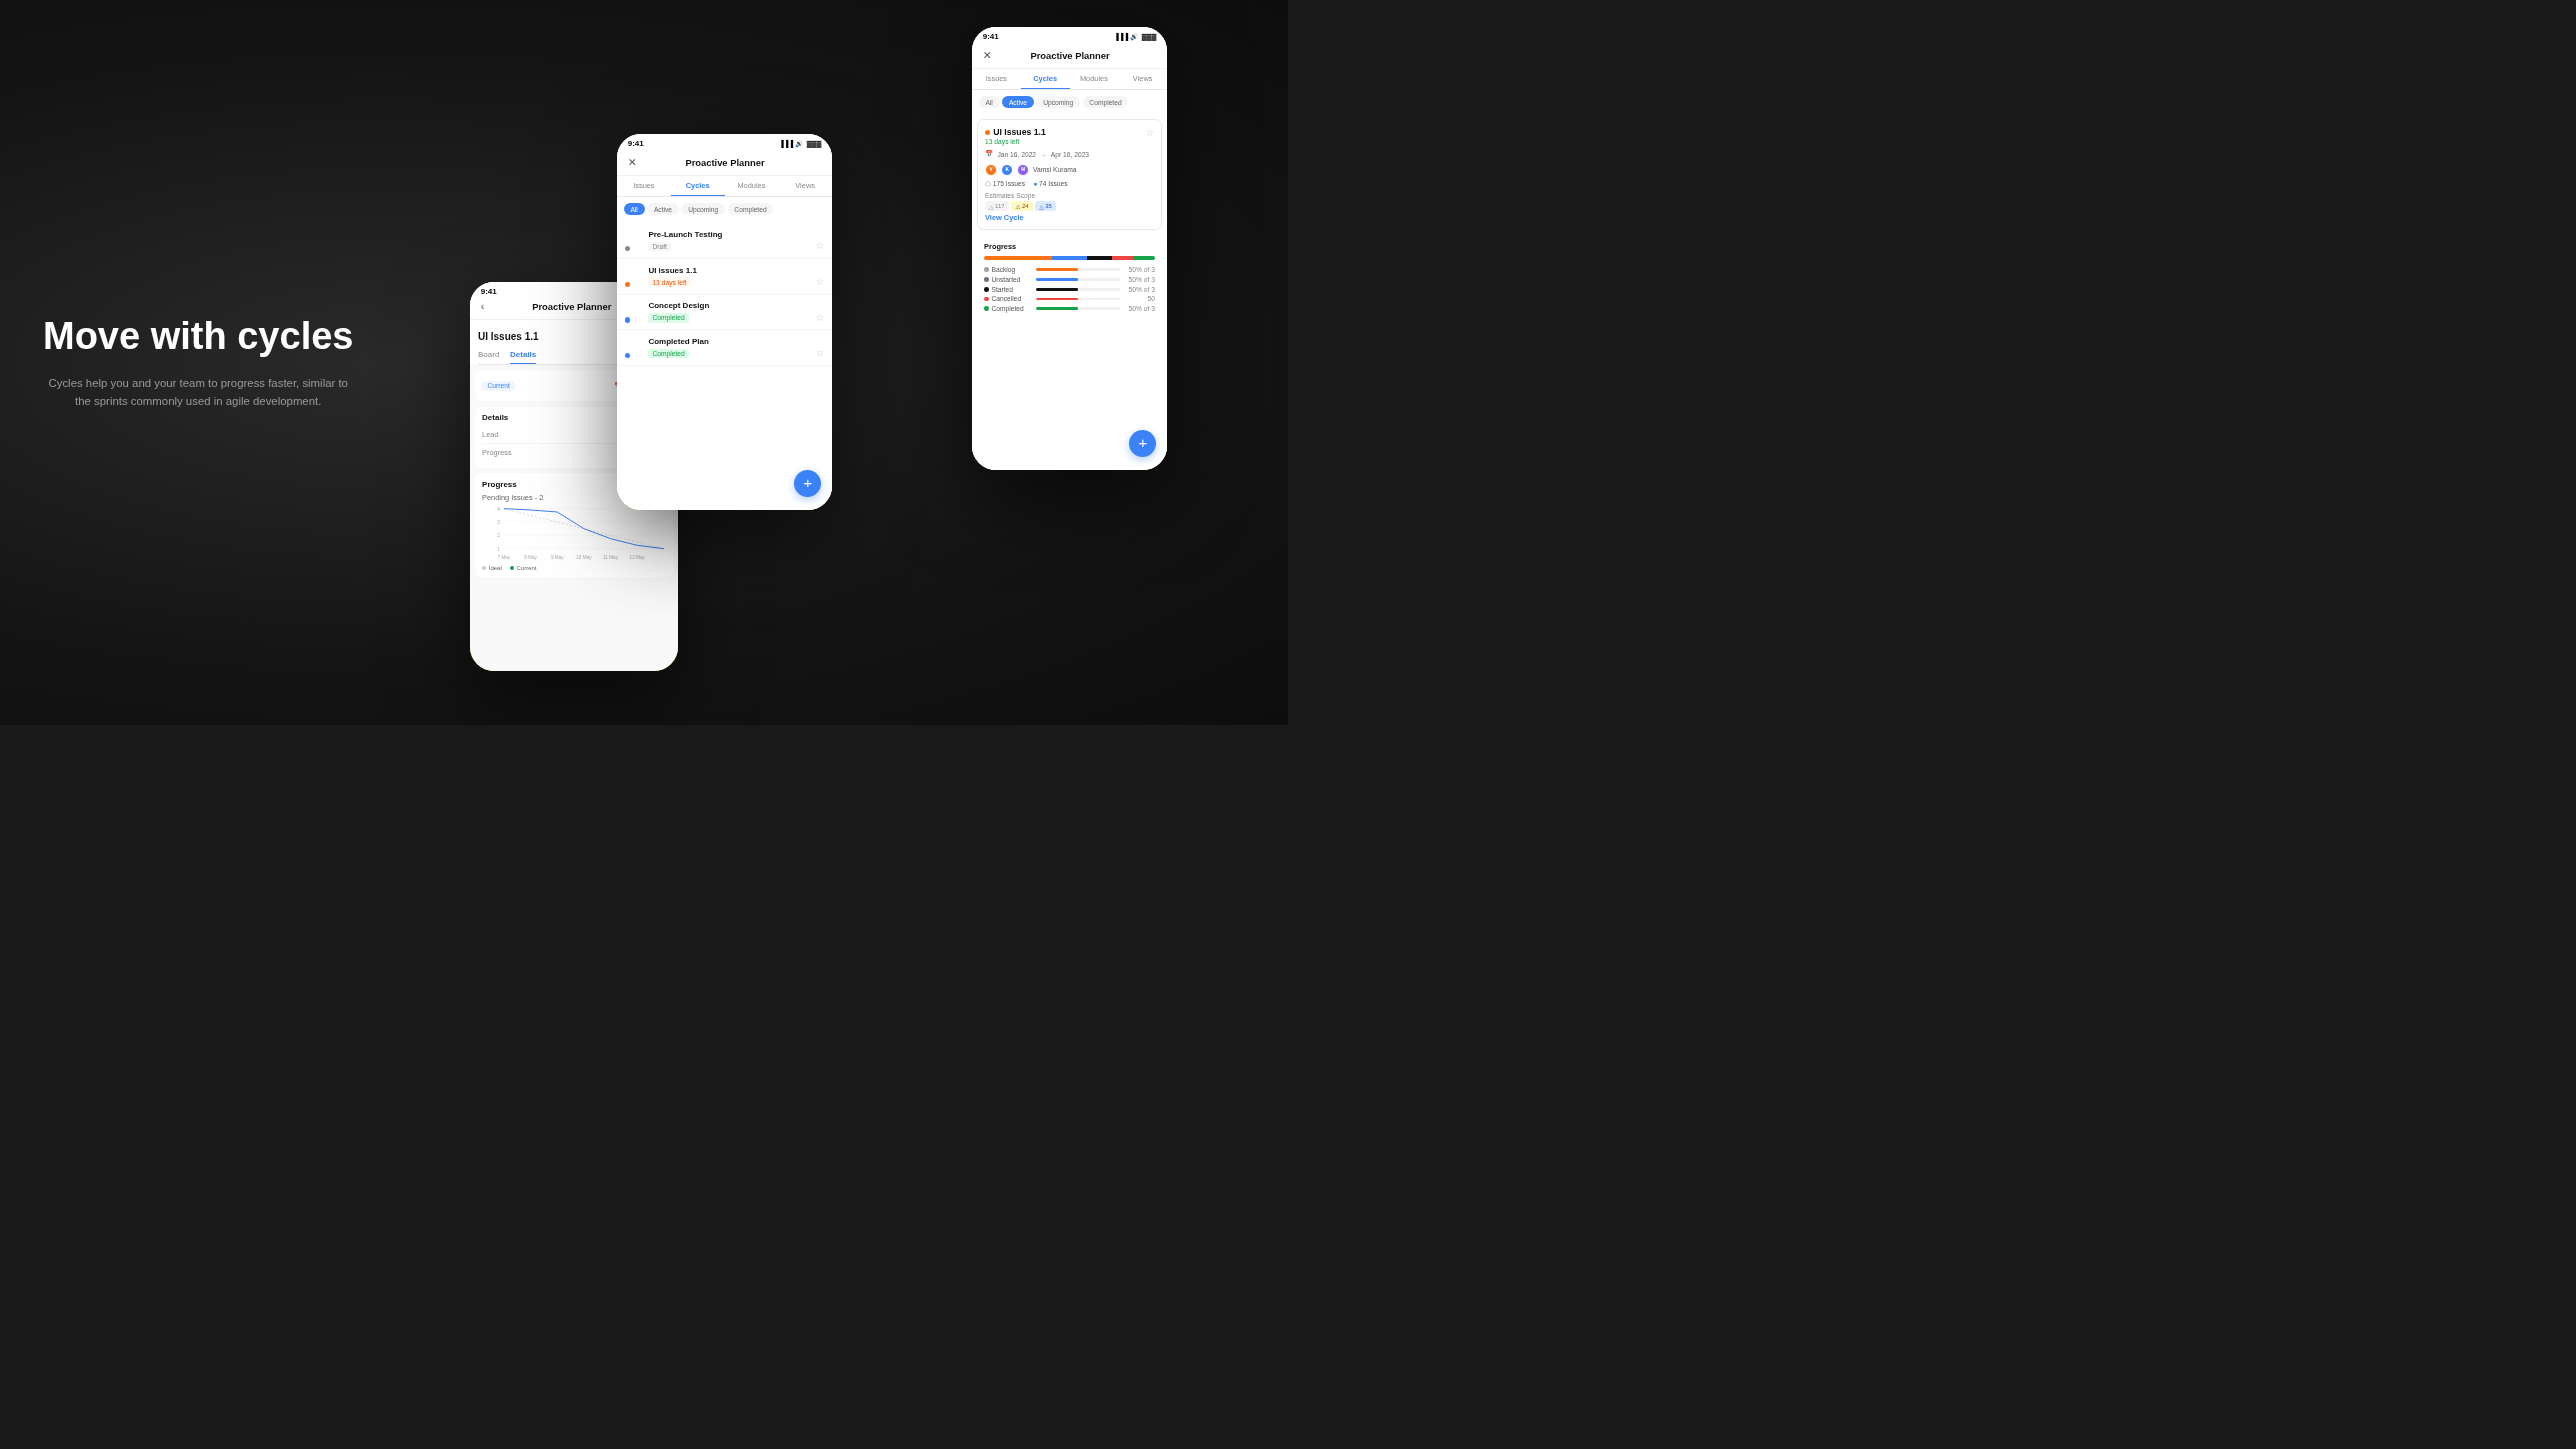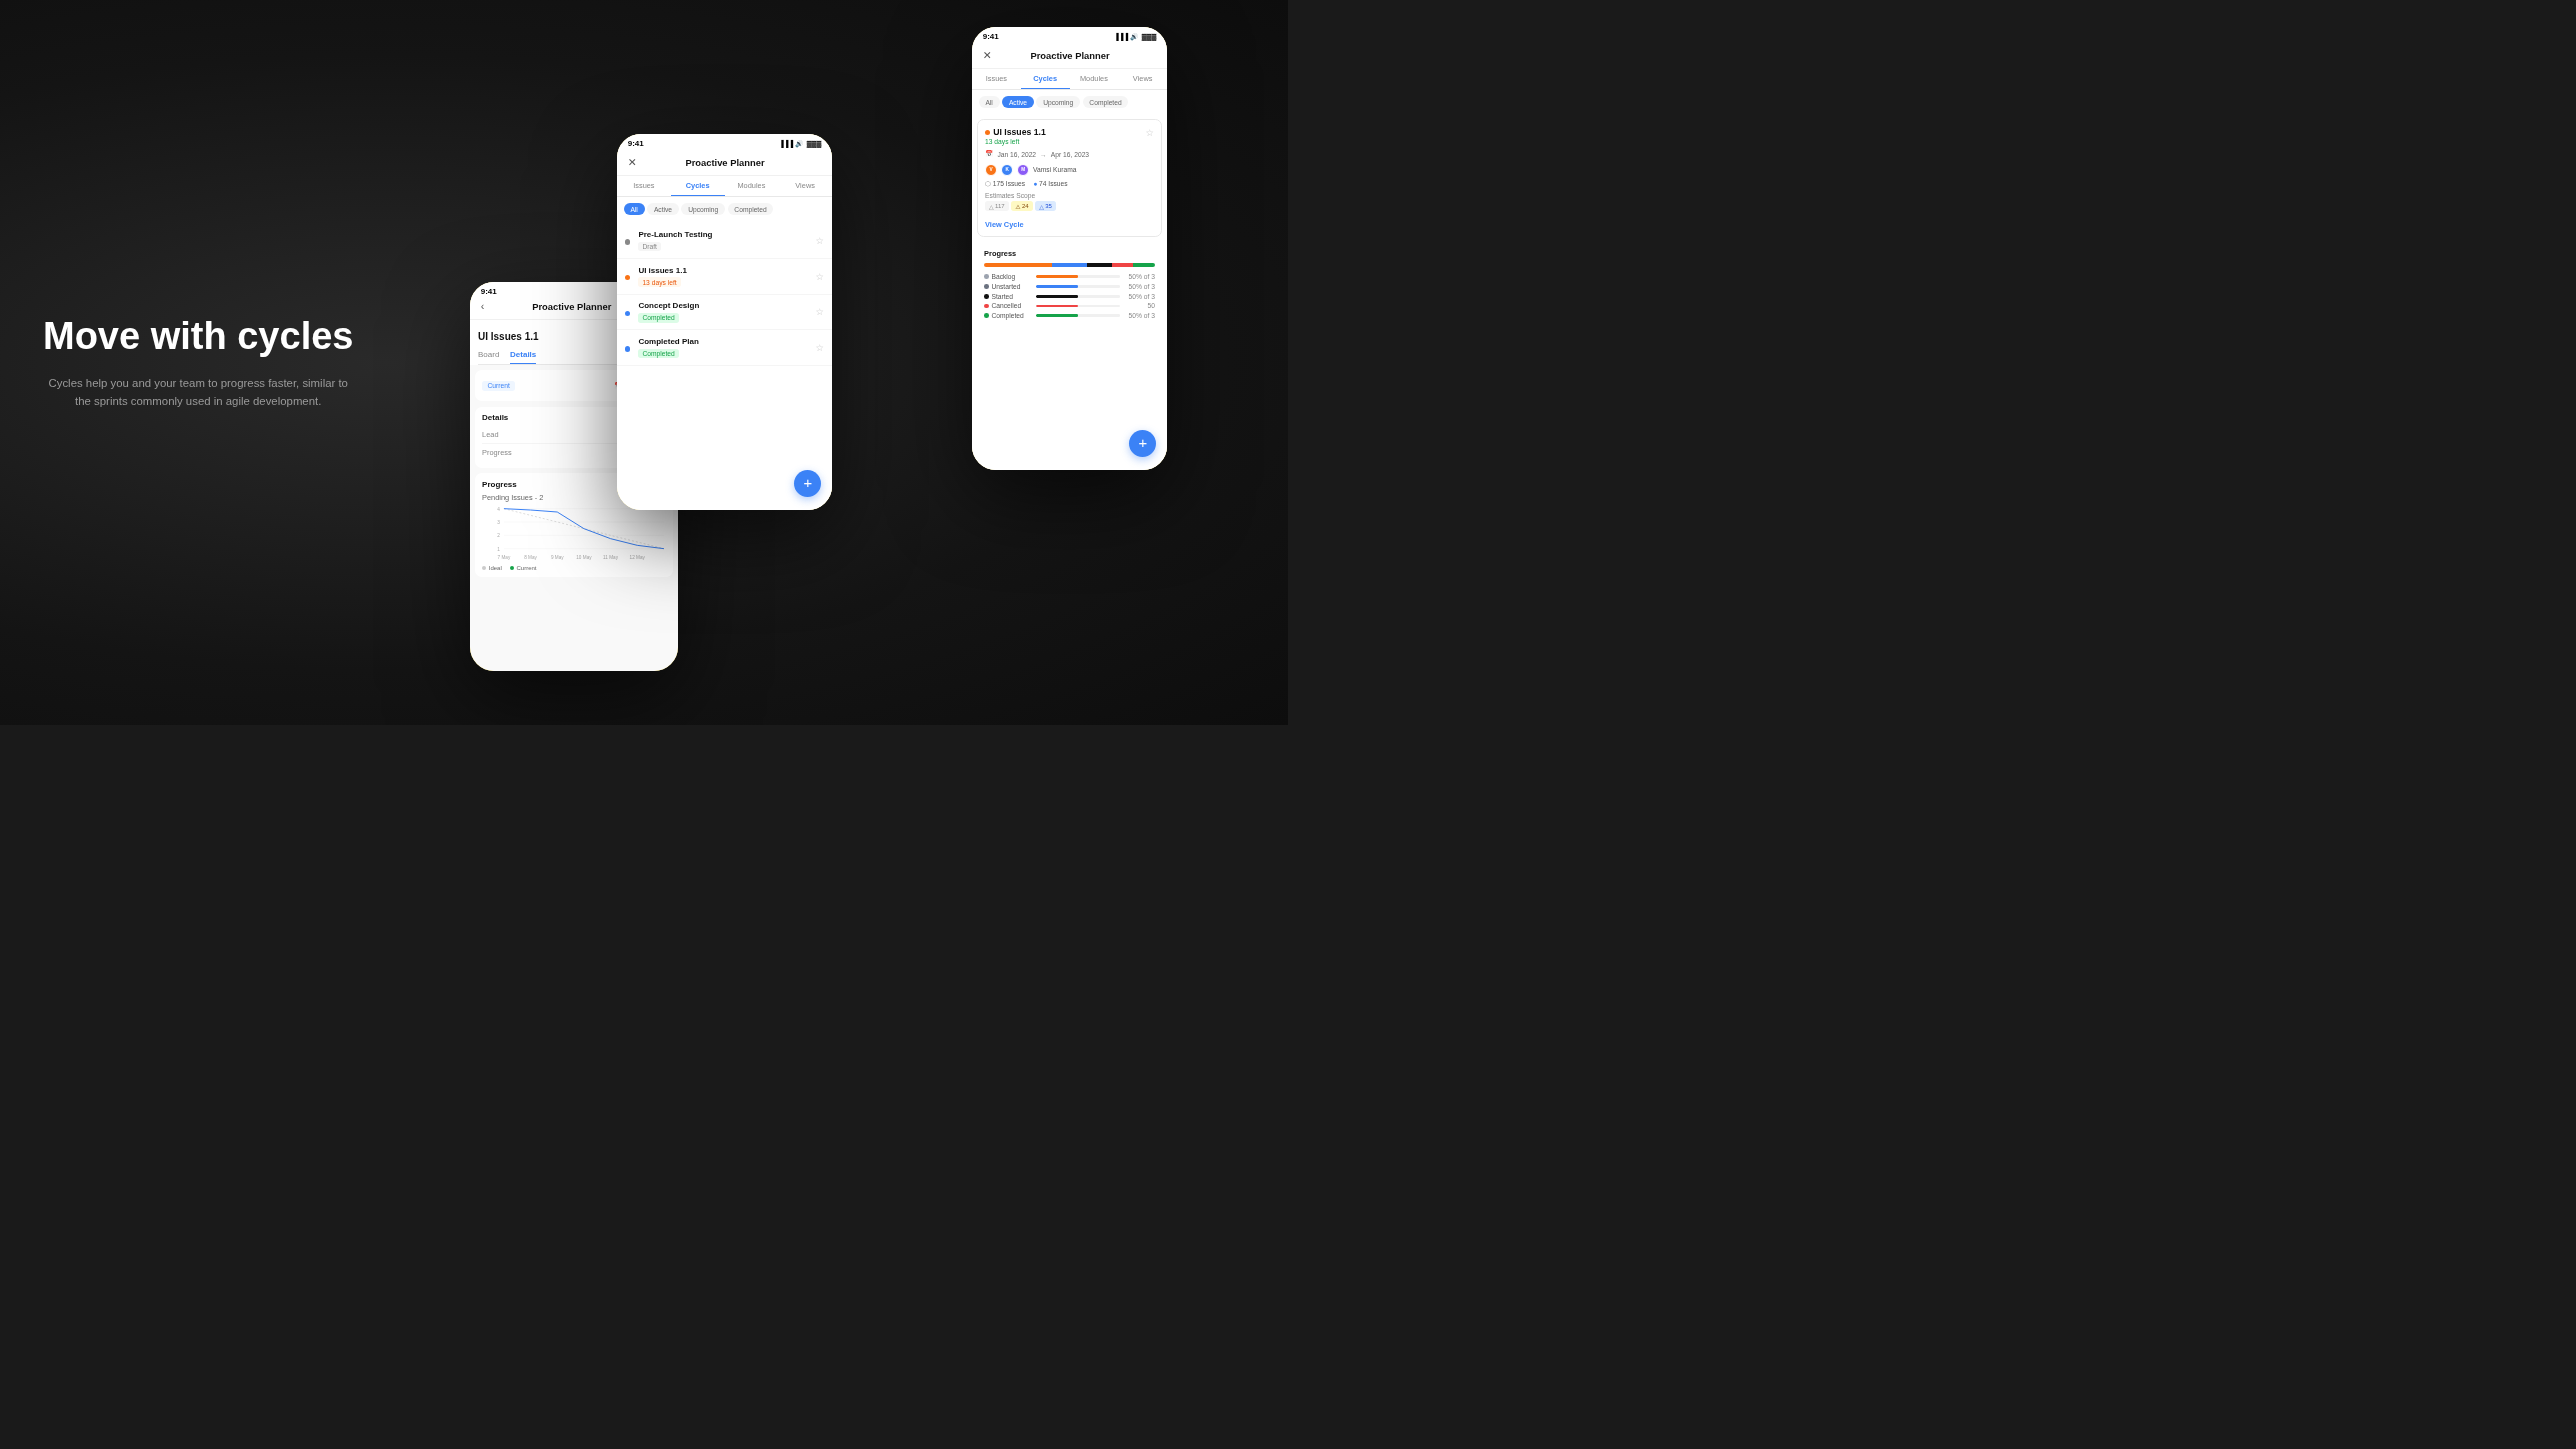--- a/index.html
+++ b/index.html
@@ -163,24 +163,24 @@
 
     
     .cycle-list {
       padding: 2.7px 0;
       background: #fff;
       overflow-y: auto;
       flex: 1;
     }
     .cycle-item {
       display: flex;
-      align-items: center;
+      align-items: flex-end;
       padding: 6.7px 8px;
       border-bottom: 0.7px solid #f5f5f5;
-      gap: 8px;
+      gap: 18px;
     }
     .cycle-info {
       flex: 1;
     }
     .cycle-name {
       font-size: 8px;
       font-weight: 600;
       color: #111;
     }
     .cycle-status {
@@ -399,21 +399,21 @@
       align-items: center;
       gap: 1.3px;
     }
     .tag-yellow { background: #fef9c3; color: #854d0e; }
     .tag-blue { background: #dbeafe; color: #1d4ed8; }
     .view-cycle-link {
       display: block;
       color: #3b82f6;
       font-size: 7.4px;
       font-weight: 600;
-      margin-top: 9px;
+      margin-top: 2px;
       cursor: pointer;
     }
     .progress-bar-row {
       display: flex;
       align-items: center;
       justify-content: space-between;
       margin-bottom: 2.7px;
       gap: 5.4px;
     }
     .progress-bar-label {

